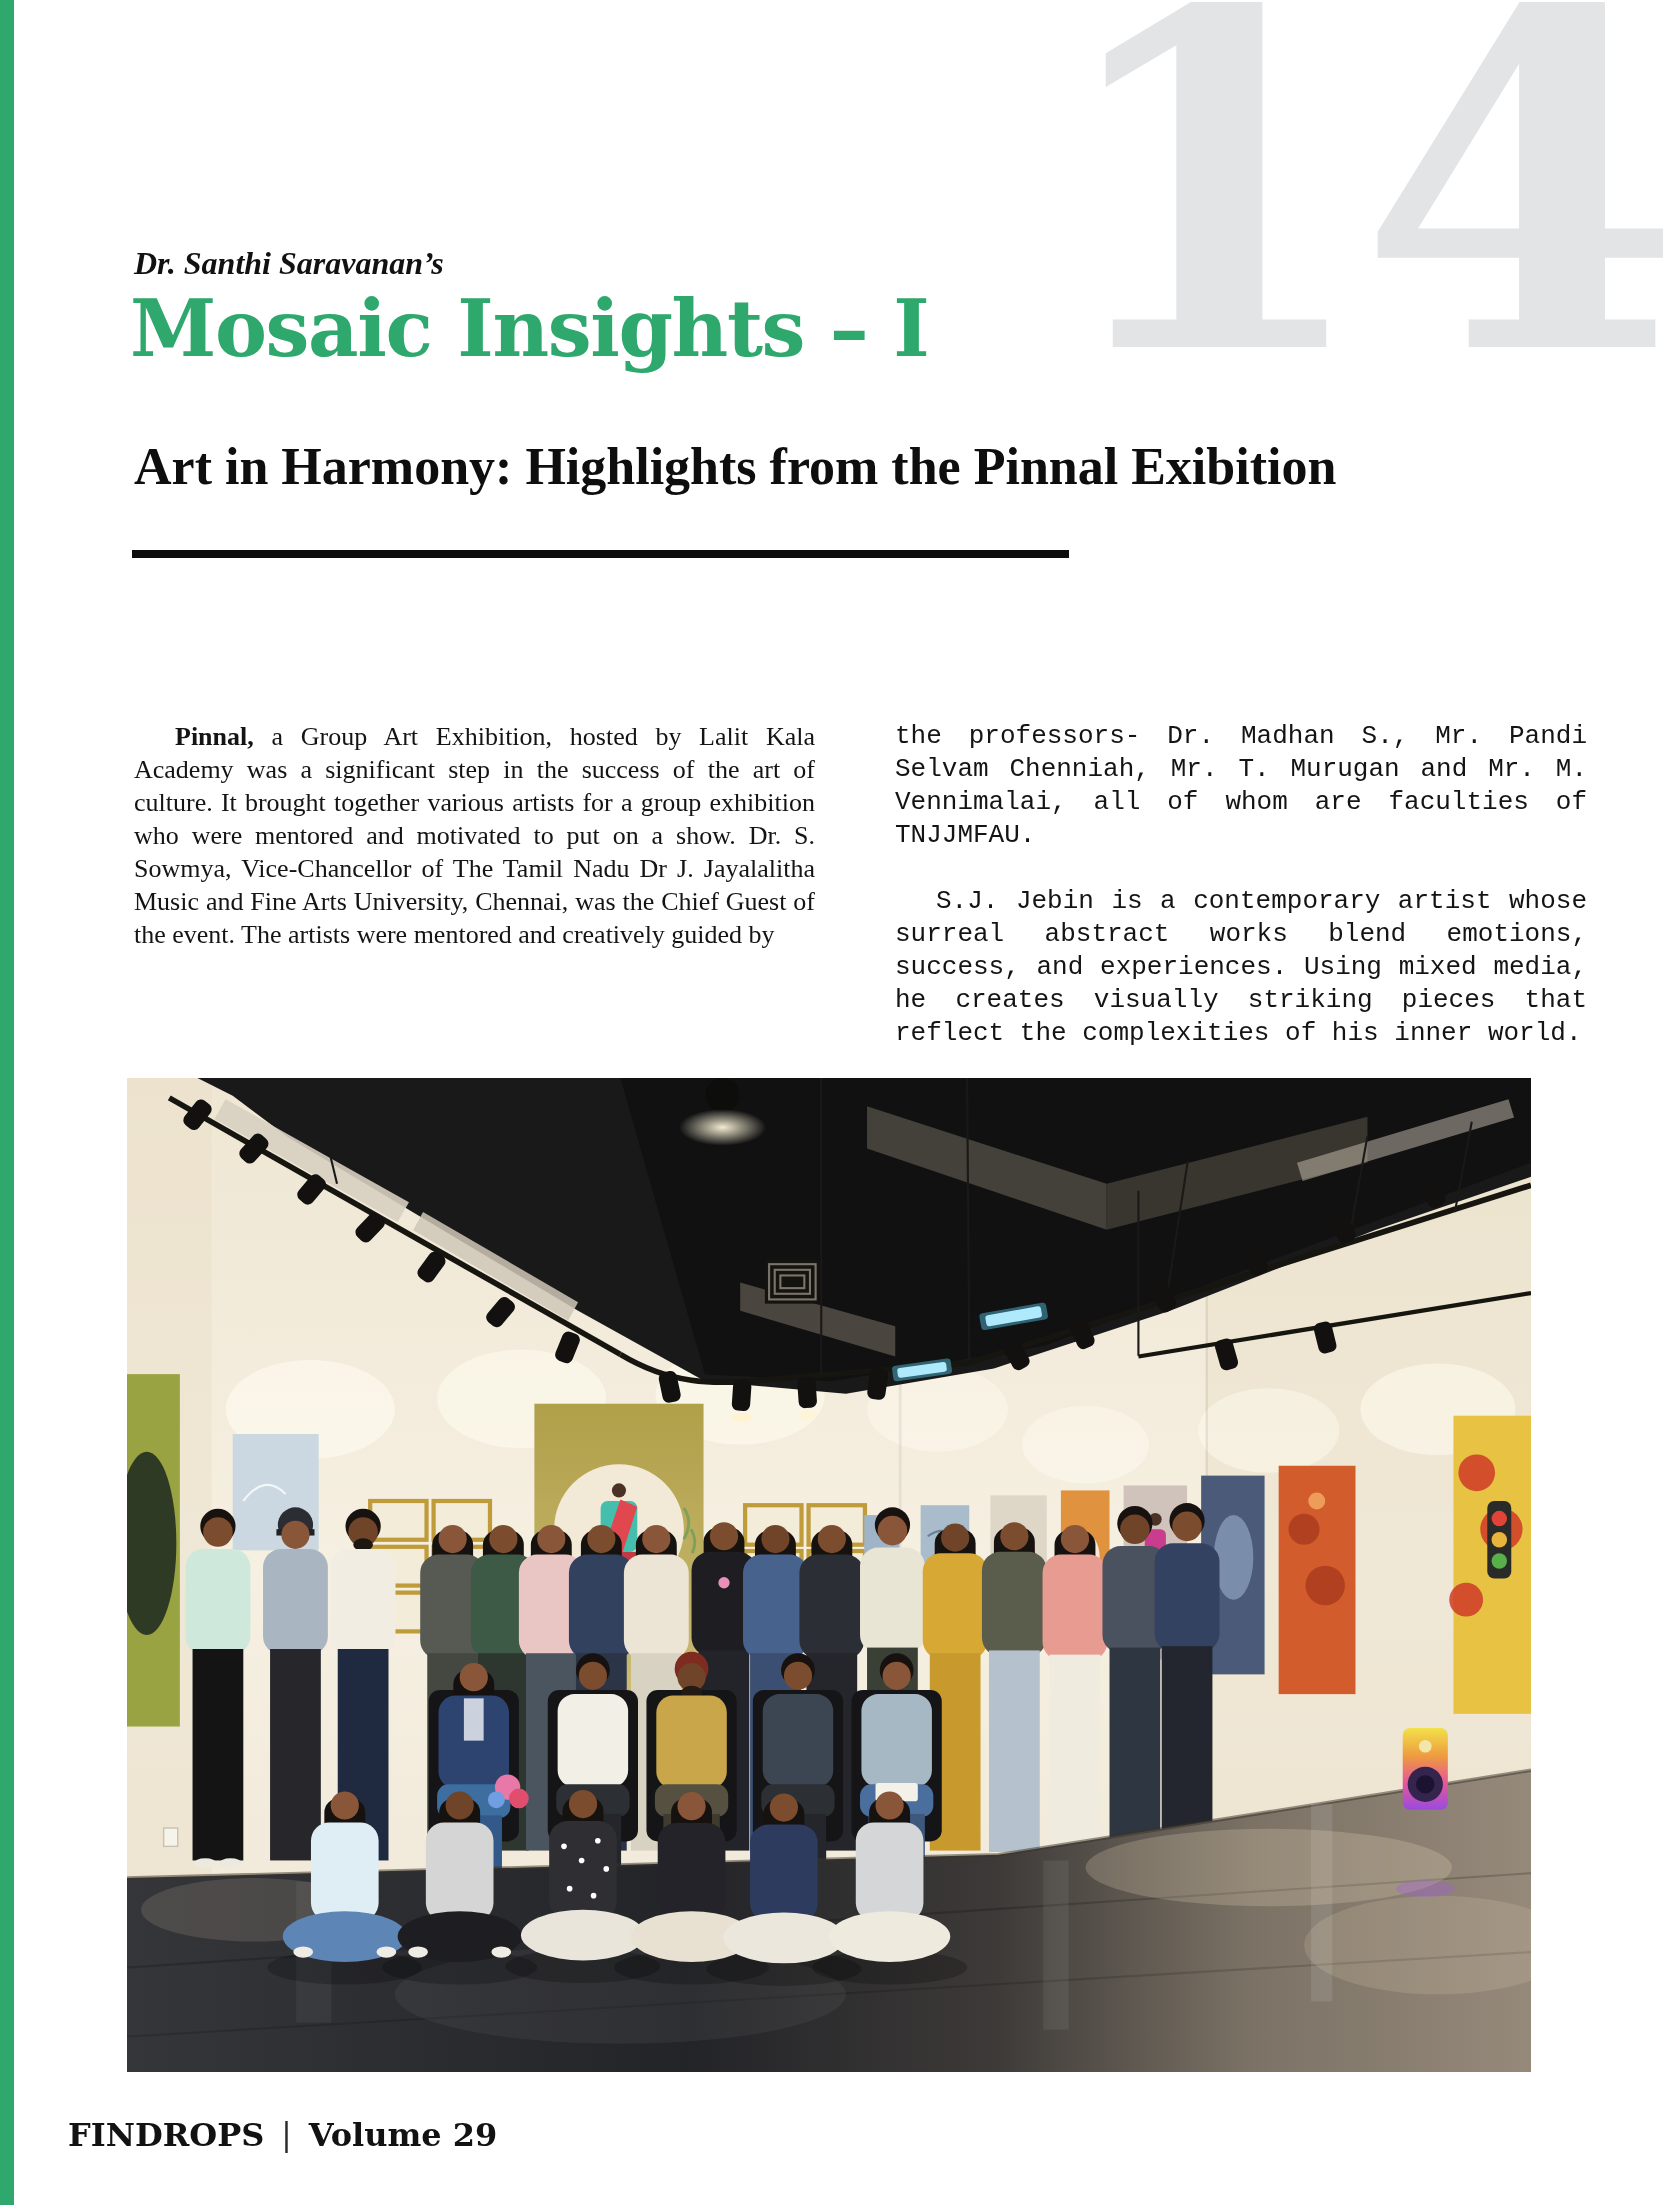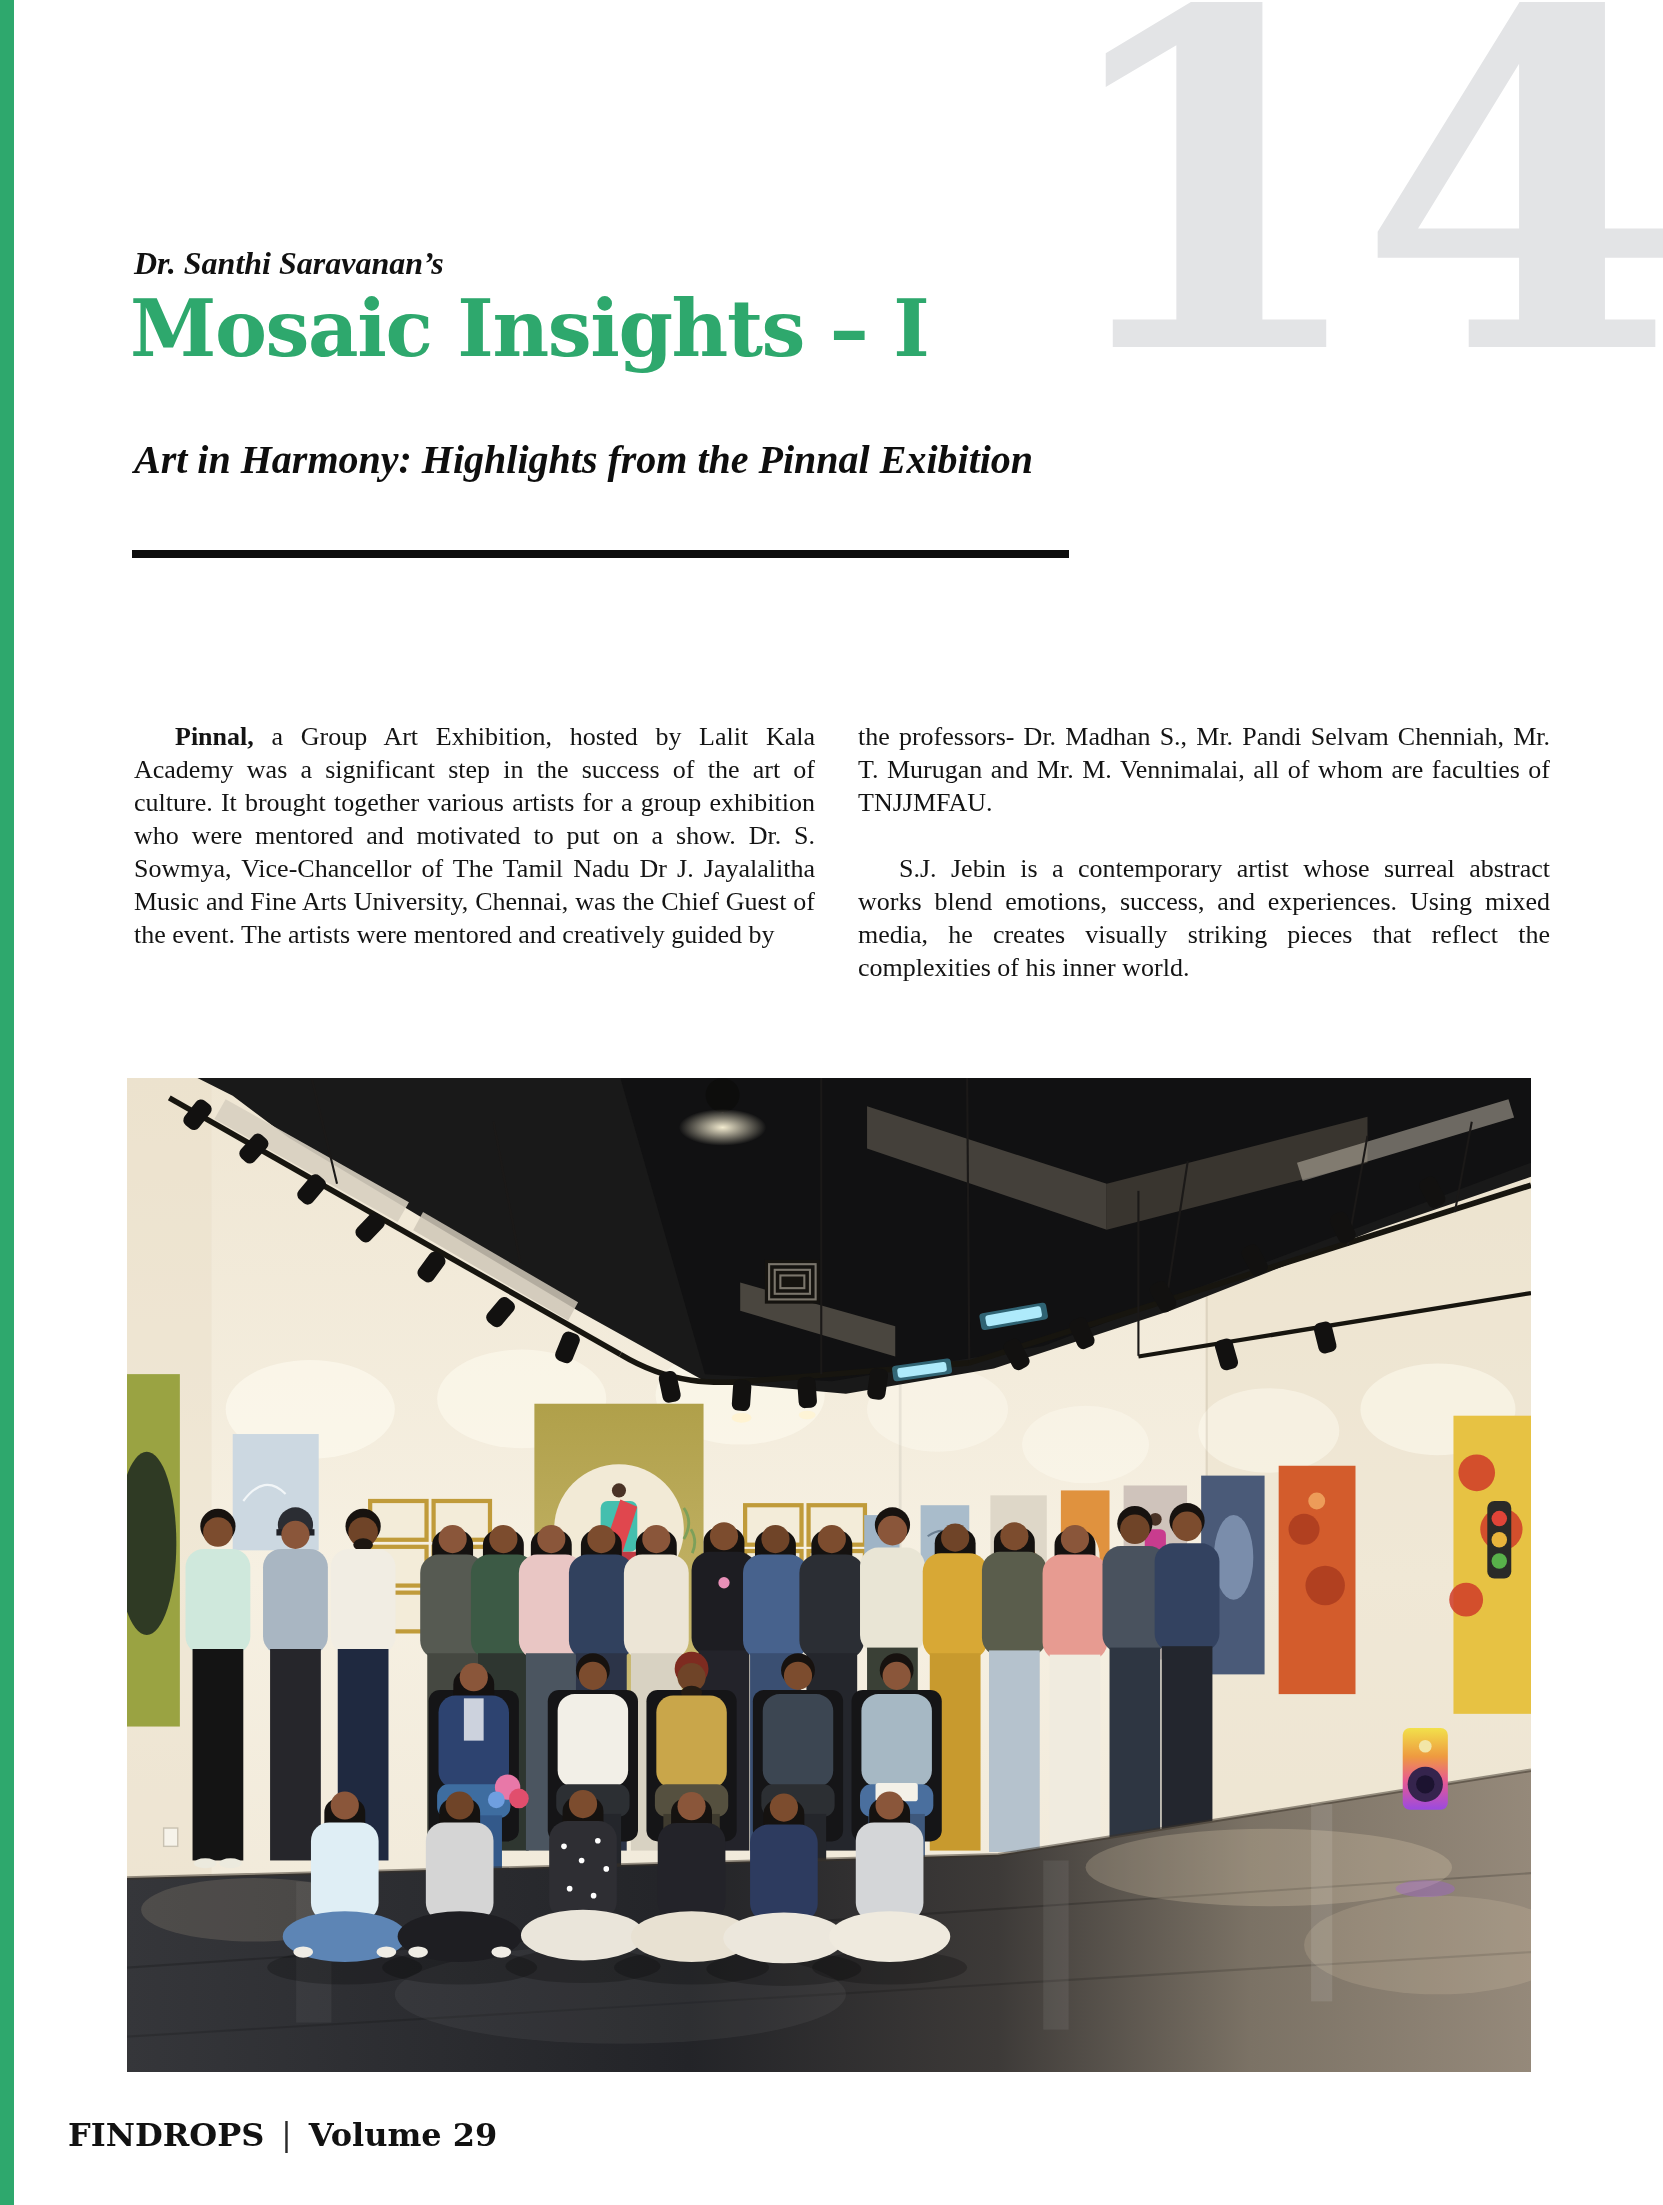--- a/index.html
+++ b/index.html
@@ -17,30 +17,30 @@
     position:absolute;left:134px;top:245px;
     font-style:italic;font-weight:600;font-size:32px;line-height:1.15;color:#111;font-family:Liberation Serif, serif;
   }
   .title{
     position:absolute;left:130px;top:286px;margin:0;z-index:1;
     font-family:"DejaVu Serif",serif;font-weight:700;
     font-size:78px;line-height:1.1;letter-spacing:-1.4px;color:#2EA86D;
   }
   .subtitle{
     position:absolute;left:134px;top:436px;
-    font-style:italic;font-weight:600;font-size:40px;line-height:1.2;color:#0e0e0e;
+    font-weight:600;font-size:52px;line-height:1.2;color:#0e0e0e;
   }
   .rule{position:absolute;left:132px;top:550px;width:937px;height:7.8px;background:#0d0d0d;}
   .col{
     position:absolute;top:720px;
     font-size:26px;line-height:33px;text-align:justify;color:#141414;
   }
   .col p{margin:0;}
   .col-left{left:134px;width:681px;}
-  .col-right{left:858px;width:692px;}
+  .col-right{left:895px;width:692px;font-family:Liberation Mono, monospace;}
   .indent{text-indent:41px;}
   .spaced{margin-top:33px !important;}
   .lead{font-weight:700;}
   .photo{
     position:absolute;left:127px;top:1078px;width:1404px;height:994px;margin:0;
     overflow:hidden;background:#efe8da;
   }
   .photo svg{display:block;}
   .footer{
     position:absolute;left:68px;top:2116px;

